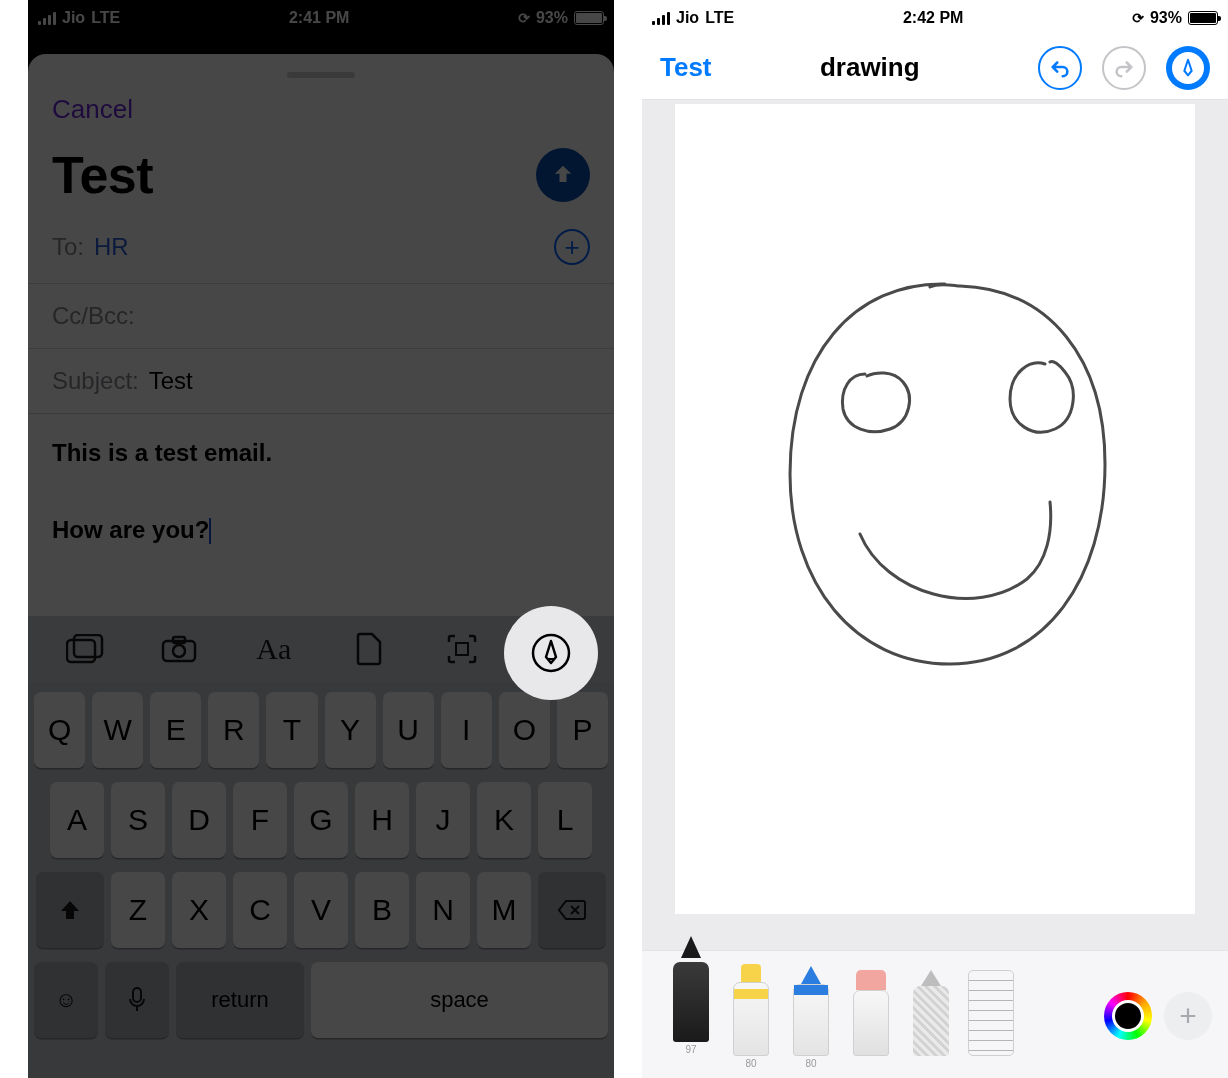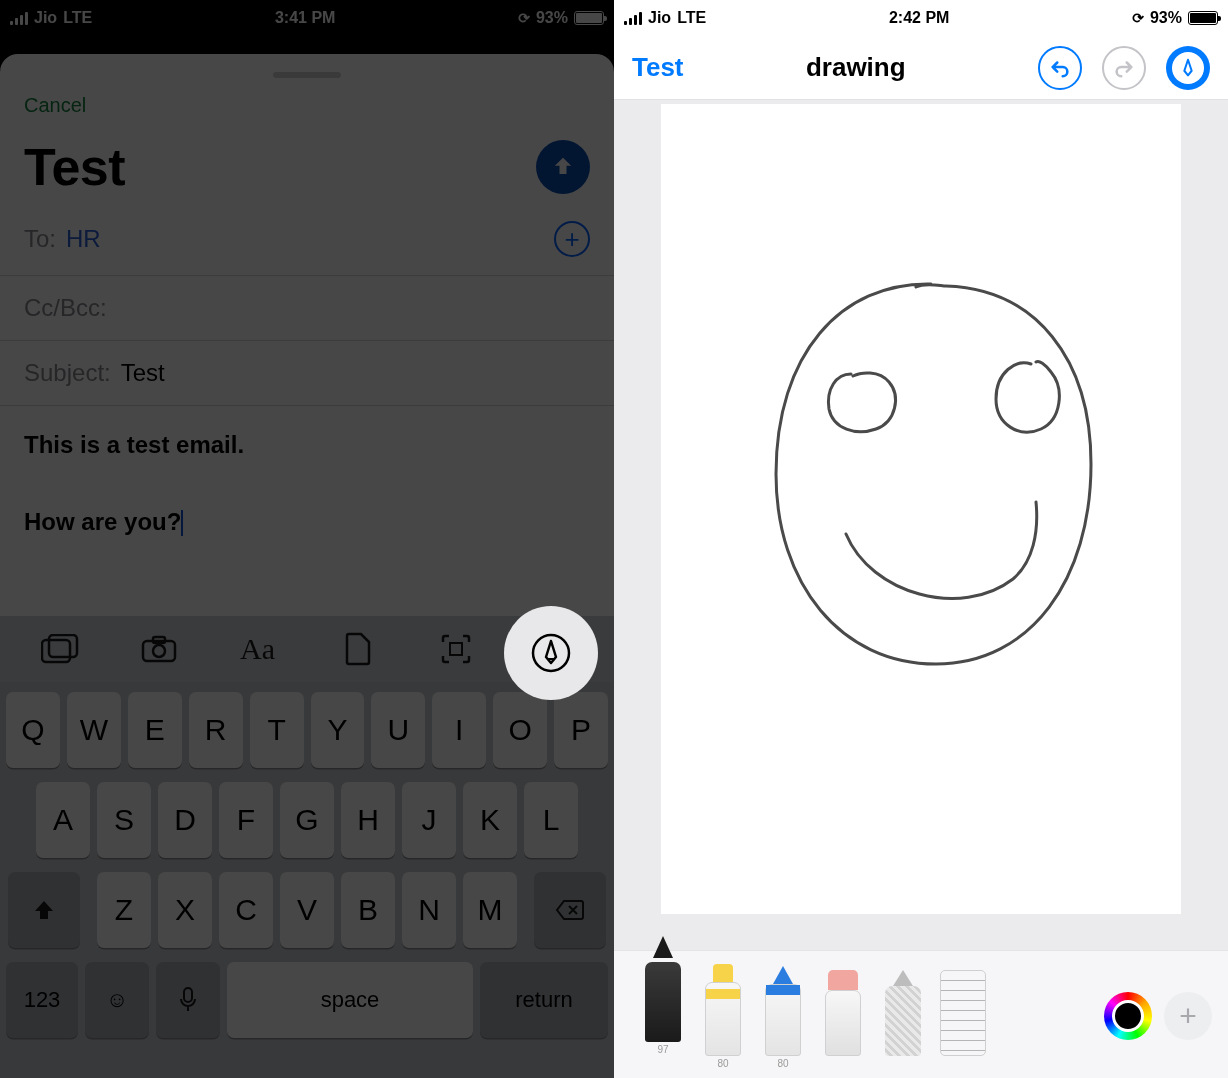--- a/index.html
+++ b/index.html
@@ -11,20 +11,21 @@
     display: flex;
     overflow: hidden;
   }
   .phone {
     width: 614px;
     height: 1078px;
     position: relative;
     background: #fff;
     display: flex;
     flex-direction: column;
+    margin-left: 28px;
   }
   .phone.left { background: #000; }
   .phone.left .dim-overlay {
     position: absolute; left:0; top:0; right:0; bottom:0;
     background: rgba(0,0,0,0.72);
     pointer-events: none;
     z-index: 50;
   }
 
   
@@ -67,21 +68,21 @@
   .sheet {
     position:absolute; left:0; right:0; top:18px; bottom:0;
     background:#fff; border-radius:18px 18px 0 0;
     padding-top:18px;
   }
   .grabber {
     width:68px; height:6px; background:#d0d0d5; border-radius:3px;
     margin:0 auto 14px;
   }
   .cancel {
-    color:#15803d; font-size:20px; padding:2px 24px 6px;
+    color:#6d28d9; font-size:26px; padding:2px 24px 6px;
   }
   .title-row {
     display:flex; align-items:center; justify-content:space-between;
     padding: 14px 24px 6px;
   }
   .title-row h1 {
     font-size:52px; font-weight:800; letter-spacing:-0.5px;
   }
   .send-btn {
     width:54px; height:54px; border-radius:27px; background:#0a4fb5;
@@ -237,21 +238,21 @@
     <div class="status-left">
       <span class="signal-bars">
           <span></span>
           <span></span>
           <span></span>
           <span></span>
         </span>
       <span>Jio</span>
       <span>LTE</span>
     </div>
-    <div>3:41 PM</div>
+    <div>2:41 PM</div>
     <div class="status-right">
       <span class="lock-rot">⟳</span>
       <span>93%</span>
       <span class="battery">
           <span class="fill"></span>
         </span>
     </div>
   </div>
 
   <div class="sheet-bg">
@@ -356,30 +357,29 @@
               <div class="key w10">M</div>
             </div>
           <div class="key del">
               <svg width="30" height="22" viewBox="0 0 30 22">
                 <path d="M9 2h17a2 2 0 0 1 2 2v14a2 2 0 0 1-2 2H9l-7-9z" fill="none" stroke="#1a1a1a" stroke-width="2"></path>
                 <path d="M14 7l8 8M22 7l-8 8" stroke="#1a1a1a" stroke-width="2"></path>
               </svg>
             </div>
         </div>
         <div class="kb-row bottom">
-          <div class="key k-123">123</div>
           <div class="key k-emoji">☺</div>
           <div class="key k-mic">
               <svg width="18" height="26" viewBox="0 0 18 26">
                 <rect x="5" y="1" width="8" height="14" rx="4" fill="none" stroke="#1a1a1a" stroke-width="2"></rect>
                 <path d="M2 12a7 7 0 0 0 14 0M9 19v5" fill="none" stroke="#1a1a1a" stroke-width="2"></path>
               </svg>
             </div>
+          <div class="key k-return">return</div>
           <div class="key k-space">space</div>
-          <div class="key k-return">return</div>
         </div>
       </div>
     </div>
   </div>
 
   <div class="dim-overlay"></div>
   <div class="markup-highlight">
     <svg viewBox="0 0 40 40">
       <circle cx="20" cy="20" r="18" fill="none" stroke="#000" stroke-width="2.5"></circle>
       <path d="M20 8 L15 24 L20 30 L25 24 Z" fill="none" stroke="#000" stroke-width="2.5" stroke-linejoin="round"></path>

